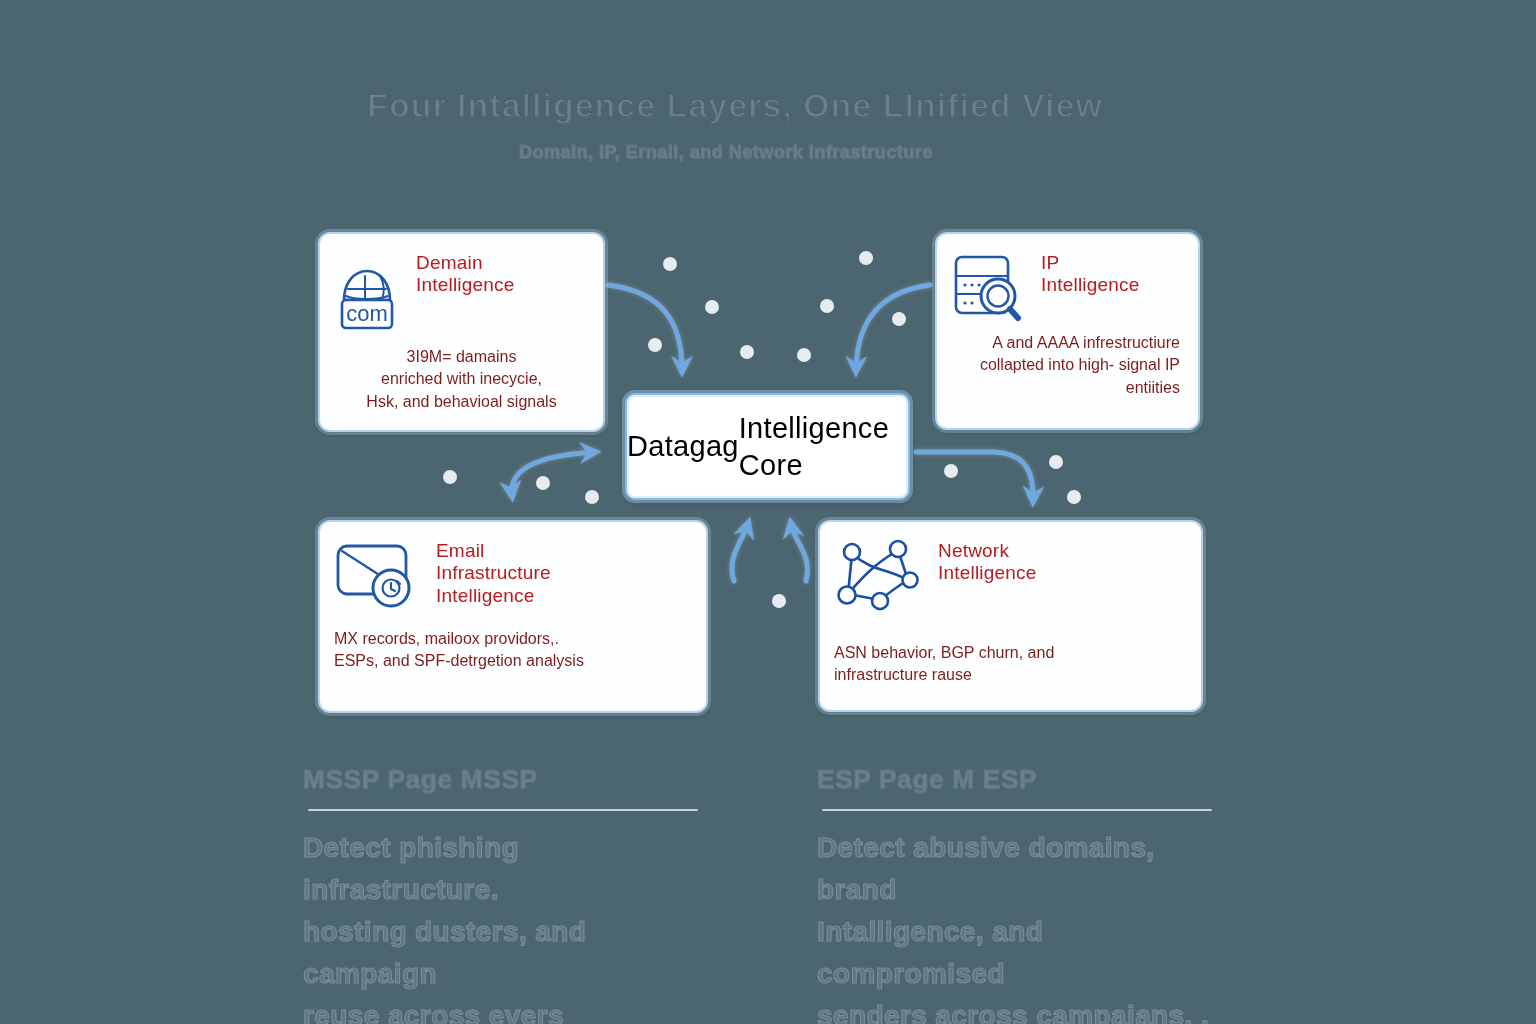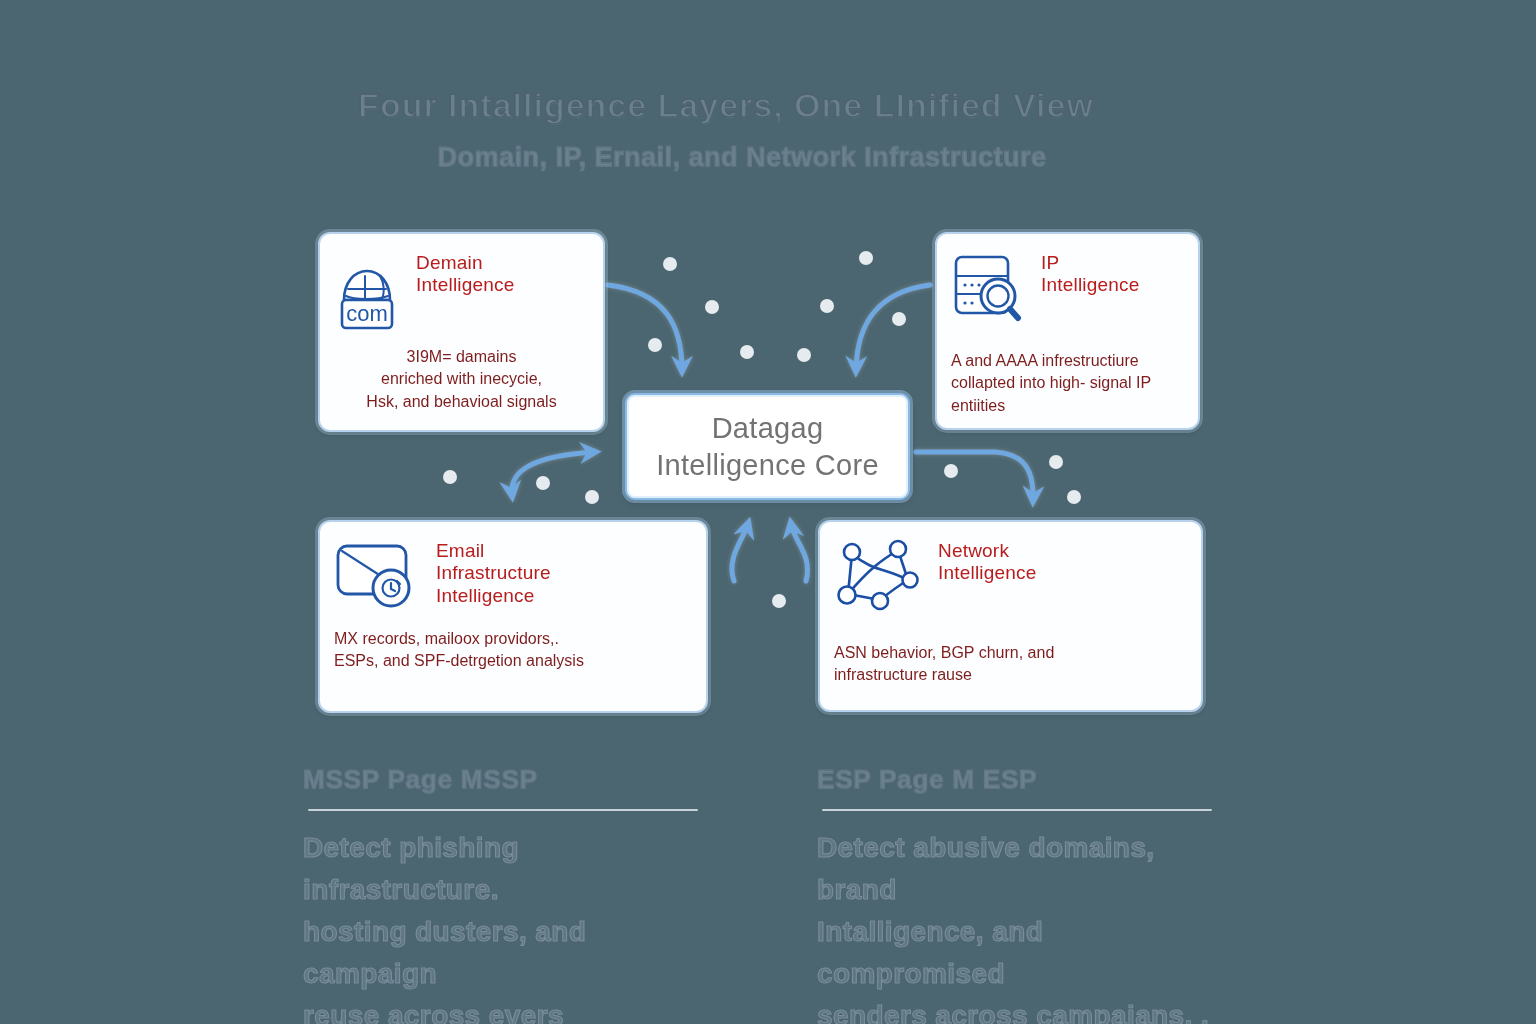--- a/index.html
+++ b/index.html
@@ -19,25 +19,25 @@
     -webkit-text-stroke:1.2px #64778a;
     text-shadow:0.5px 0.5px 0 rgba(255,255,255,0.10);
   }
   .hollow-light{
     color:rgba(240,245,248,0.12);
     -webkit-text-stroke:1.1px #7b8c9e;
   }
   
   .page-title{
     position:absolute;left:0;top:86px;width:1452px;
-    text-align:center;font-size:34px;font-weight:bold;letter-spacing:1px;
+    text-align:center;font-size:34px;font-weight:bold;letter-spacing:1px;padding-left:9px;
   }
   .page-subtitle{
-    position:absolute;left:16px;top:142px;width:1452px;
-    text-align:center;font-size:27px;font-weight:bold;letter-spacing:0.5px;
+    position:absolute;left:0;top:142px;width:1452px;
+    text-align:center;font-size:18px;font-weight:bold;letter-spacing:0.5px;
   }
   
   .card{
     position:absolute;background:#fdfeff;
     border:2px solid #b7d2ec;border-radius:12px;
     box-shadow:0 0 0 3px rgba(185,212,240,0.30), 0 2px 5px rgba(20,35,45,0.25);
     box-sizing:border-box;padding:16px 14px;
   }
   .card-head{display:flex;align-items:flex-start;gap:16px;}
   .card-title{
@@ -47,22 +47,22 @@
     font-size:16px;line-height:1.4;color:#7f1d1d;margin-top:10px;
   }
   .center-text{text-align:center;}
   .nowrap-line{white-space:nowrap;}
   .nowrap-line span{background:#fdfeff;padding-right:4px;}
   
   .core-box{
     position:absolute;left:625px;top:393px;width:285px;height:107px;
     background:#fff;border:2px solid #8abae8;border-radius:10px;
     box-shadow:0 0 0 3px rgba(160,200,240,0.45), inset 0 0 0 2px rgba(200,225,248,0.55), 0 2px 6px rgba(20,35,45,0.3);
-    display:flex;flex-direction:column;align-items:center;justify-content:center;
-    font-size:29px;line-height:1.25;color:#737373;letter-spacing:0.3px;box-sizing:border-box;
+    display:flex;flex-direction:row;align-items:center;justify-content:center;
+    font-size:29px;line-height:1.25;color:#000000;letter-spacing:0.3px;box-sizing:border-box;
   }
   
   .footer-block{position:absolute;width:400px;text-align:left;}
   .footer-heading{font-size:26px;font-weight:bold;letter-spacing:0.8px;}
   .footer-divider{height:2px;background:#c8d1d8;margin:14px 5px 16px 5px;border-radius:1px;}
   .footer-body{font-size:28px;line-height:1.5;font-weight:bold;letter-spacing:0.4px;}
   
   .dot{
     position:absolute;width:14px;height:14px;border-radius:50%;
     background:#edf2f5;opacity:0.95;
@@ -153,21 +153,21 @@
           <circle cx="47" cy="46" r="17" fill="#fff" stroke-width="3"></circle>
           <circle cx="47" cy="46" r="10.5" fill="#fff" stroke-width="2.4"></circle>
           <path d="M59 59 L67 68" stroke-width="6"></path>
         </svg>
       </span>
       <div class="card-title">
         <div>IP</div>
         <div>Intelligence</div>
       </div>
     </div>
-    <div class="card-body" style="margin-top:22px;">
+    <div class="card-body" style="margin-top:4px;text-align:right;">
       <div class="nowrap-line"><span>A and AAAA infrestructiure</span></div>
       <div class="nowrap-line"><span>collapted into high- signal IP</span></div>
       <div class="nowrap-line"><span>entiities</span></div>
     </div>
   </div>
 
   <div class="core-box">
     <div>Datagag</div>
     <div>Intelligence Core</div>
   </div>

